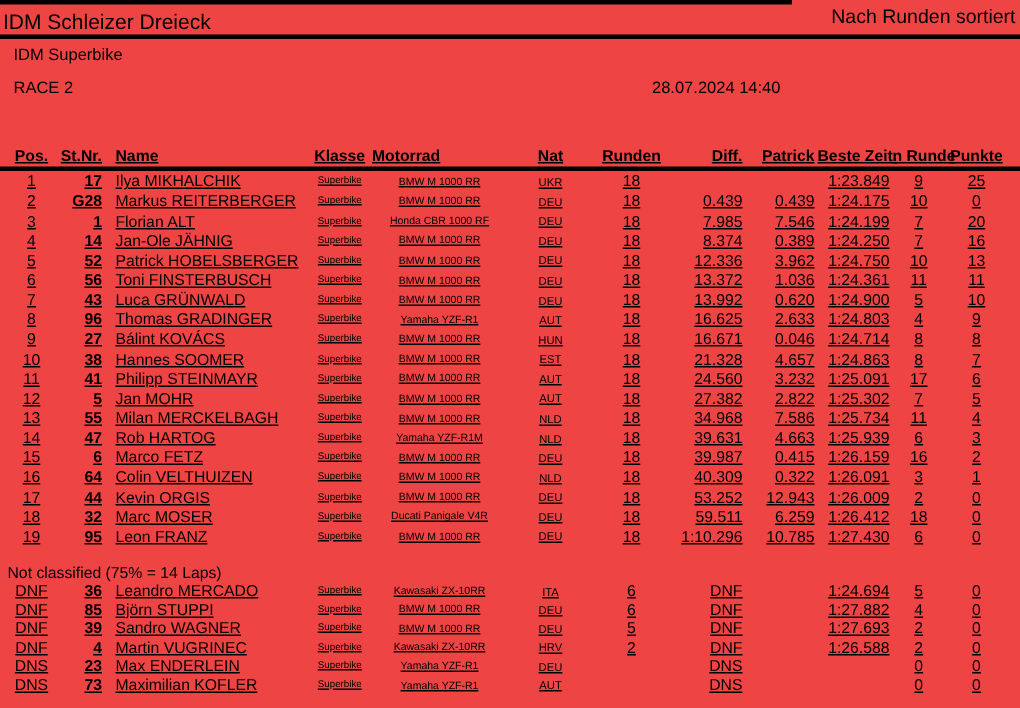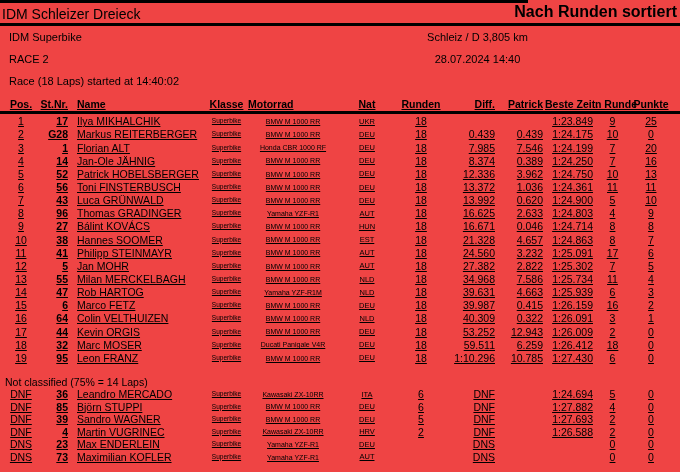--- a/index.html
+++ b/index.html
@@ -2,21 +2,21 @@
 <html><head>
 <meta charset="utf-8">
 <style>
   html,body { margin:0; padding:0; background:#fff; }
   .page {
     position:relative; width:680px; height:472px; background:#ef4444;
     font-family:"Liberation Sans", sans-serif; color:#000; overflow:hidden;
   }
   .topline  { position:absolute; left:0; top:0; width:528px; height:3px; background:#000; }
   .title-left  { position:absolute; left:2px; top:6px; font-size:14px; }
-  .title-right { position:absolute; right:3px; top:3px; font-size:16px; font-weight:bold; }
+  .title-right { position:absolute; right:3px; top:3px; font-size:13px; font-weight:normal; }
   .rule1 { position:absolute; left:0; top:23px; width:680px; height:3px; background:#000; }
   .rule2 { position:absolute; left:0; top:111px; width:680px; height:3px; background:#000; }
 
   .meta-left  { position:absolute; left:9px;  font-size:11px; white-space:nowrap; }
   .meta-right { position:absolute; left:400px; width:155px; text-align:center; font-size:11px; white-space:nowrap; }
   .m1 { top:31px; } .m2 { top:53px; } .m3 { top:75px; }
 
   table.results { position:absolute; left:2px; border-collapse:collapse; table-layout:fixed; width:670px; }
   #main-table { top:97px;text-decoration:underline; }
   #nc-table   { top:388px; }
@@ -46,24 +46,22 @@
 </head>
 <body>
 
 <div class="page">
   <div class="topline"></div>
   <div class="title-left">IDM Schleizer Dreieck</div>
   <div class="title-right">Nach Runden sortiert</div>
   <div class="rule1"></div>
 
   <div class="meta-left m1">IDM Superbike</div>
-  <div class="meta-right m1">Schleiz / D 3,805 km</div>
   <div class="meta-left m2">RACE 2</div>
   <div class="meta-right m2">28.07.2024 14:40</div>
-  <div class="meta-left m3">Race (18 Laps) started at 14:40:02</div>
 
   <table class="results" id="main-table">
     <colgroup>
       <col style="width:38px">
         <col style="width:30px">
         <col style="width:135px">
         <col style="width:43px">
       <col style="width:90px">
         <col style="width:58px">
         <col style="width:50px">

